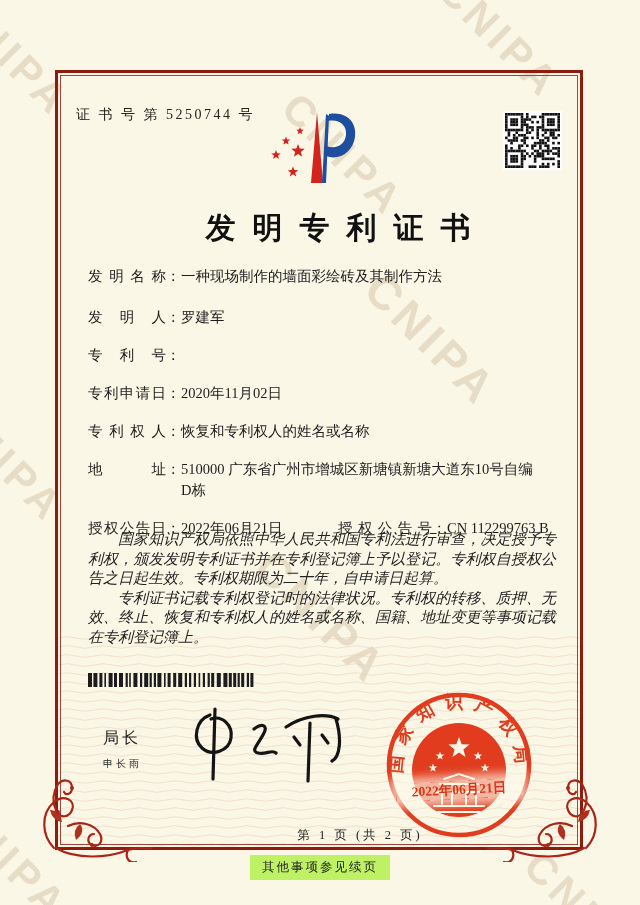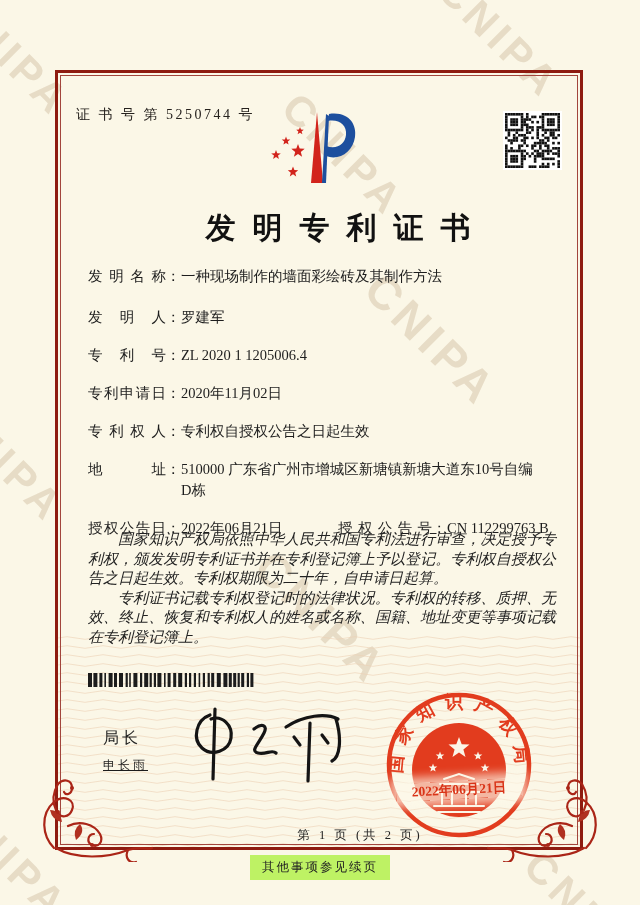--- a/index.html
+++ b/index.html
@@ -61,23 +61,22 @@
   }
   #barcode{position:absolute; left:88px; top:673px; z-index:2;}
   #barcode rect{fill:#1c1c1c;}
   .signer-title{
     position:absolute; left:103px; top:728px; z-index:2;
     font-size:16px; letter-spacing:3px;
     font-family:"Liberation Sans","DejaVu Sans",sans-serif;
   }
   .signer-name{
     position:absolute; left:103px; top:757px; z-index:2;
-    font-size:12px; letter-spacing:3px;
+    font-size:10px; letter-spacing:3px;
     font-family:"Liberation Sans","DejaVu Sans",sans-serif;
-    text-decoration:underline;
   }
   .signature{position:absolute; left:182px; top:703px; z-index:2;}
   .signature path{stroke:#141414; stroke-width:3.2; fill:none; stroke-linecap:round; stroke-linejoin:round;}
   
   .seal{position:absolute; left:380px; top:686px; z-index:4;}
   .seal .ring{fill:none; stroke:#e23c1e; stroke-width:4.5;}
   .seal .disc{fill:#e23c1e;}
   .seal .neg{fill:#fbf6e8;}
   .seal .negline{stroke:#fbf6e8; stroke-width:2; fill:none; stroke-linecap:round;}
   .seal .arc-text{
@@ -409,31 +408,30 @@
         <span class="f-value">一种现场制作的墙面彩绘砖及其制作方法</span>
     </div>
     <div class="f-row">
       <span class="f-label">发明人</span>
         <span class="f-colon">：</span>
         <span class="f-value">罗建军</span>
     </div>
     <div class="f-row">
       <span class="f-label">专利号</span>
         <span class="f-colon">：</span>
-        <span class="f-value">ZL 2020 1 1205006.4</span>
     </div>
     <div class="f-row">
       <span class="f-label">专利申请日</span>
         <span class="f-colon">：</span>
         <span class="f-value">2020年11月02日</span>
     </div>
     <div class="f-row">
       <span class="f-label">专利权人</span>
         <span class="f-colon">：</span>
-        <span class="f-value">专利权自授权公告之日起生效</span>
+        <span class="f-value">恢复和专利权人的姓名或名称</span>
     </div>
     <div class="f-row">
       <span class="f-label">地址</span>
         <span class="f-colon">：</span>
         <span class="f-value">510000 广东省广州市增城区新塘镇新塘大道东10号自编D栋</span>
     </div>
     <div class="f-row">
       <span class="f-label">授权公告日</span>
         <span class="f-colon">：</span>
         <span class="f-value grant-date-value">2022年06月21日</span>

